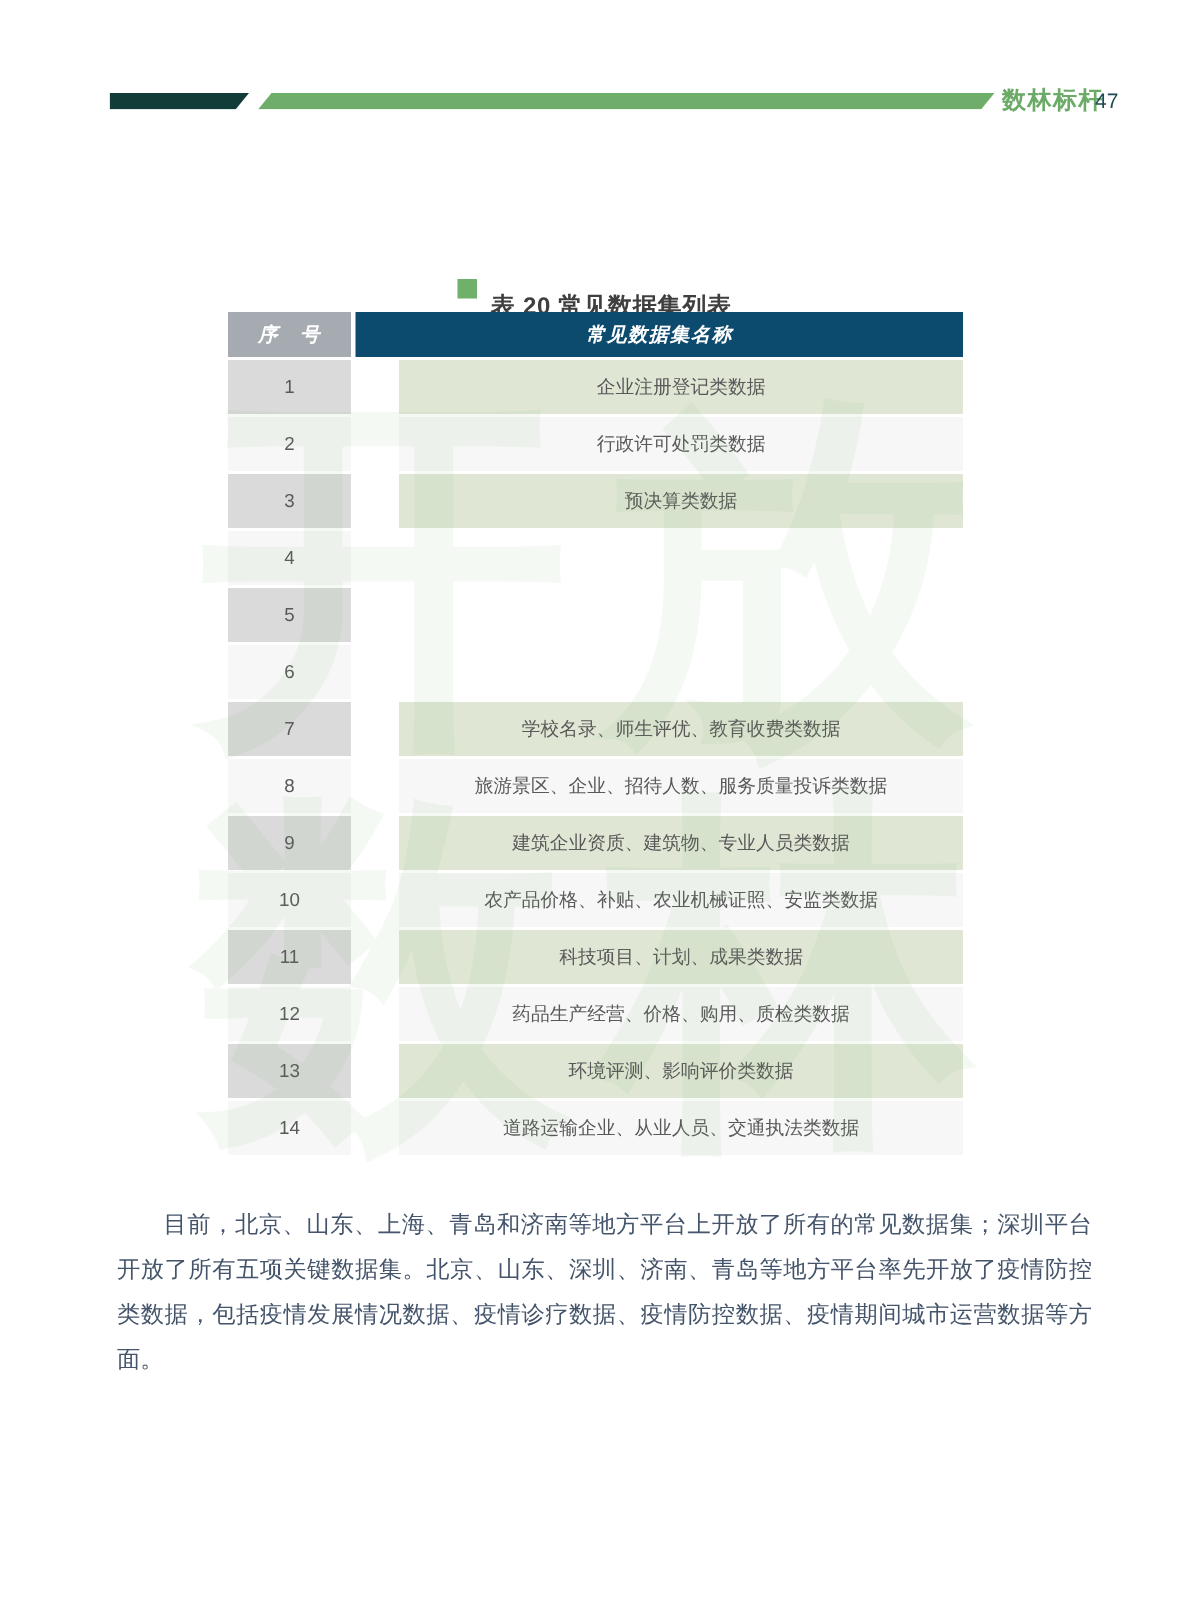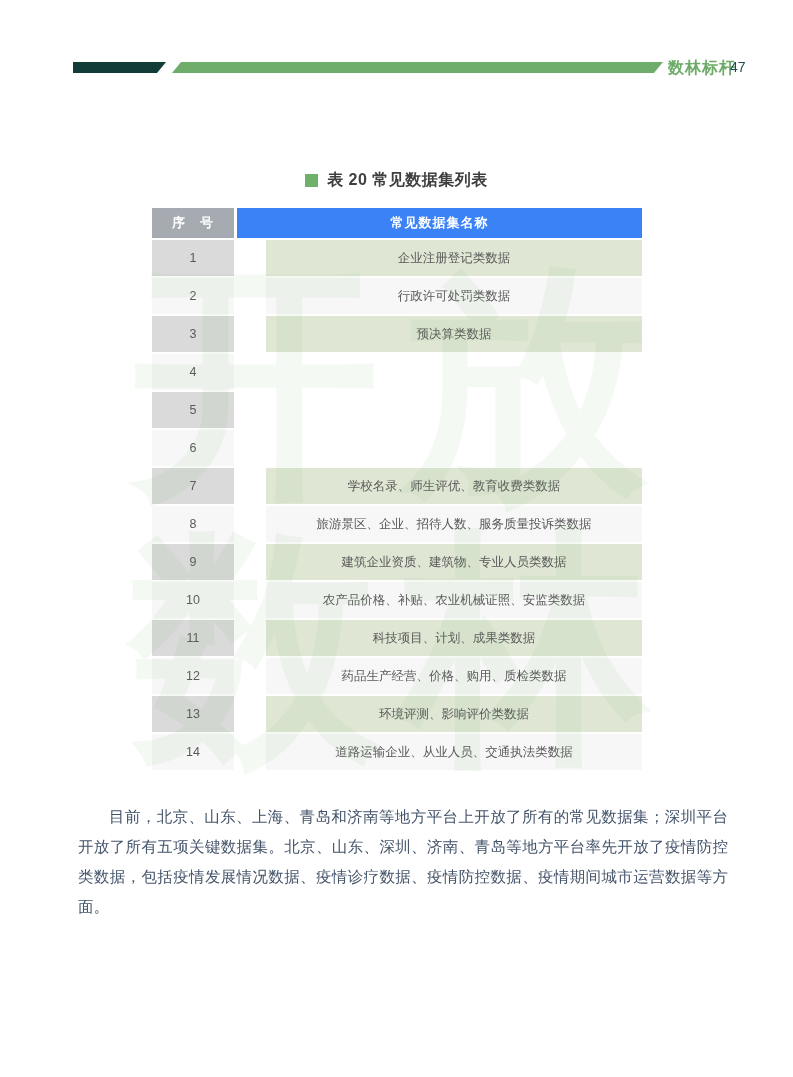--- a/index.html
+++ b/index.html
@@ -30,31 +30,31 @@
     position:absolute; left:730px; top:59px;
     font-size:14px; font-weight:normal; color:#1b4a50; line-height:17px;
   }
 
   
   .tbl-title {
     position:absolute; left:0; top:170px; width:100%;
     display:flex; align-items:center; justify-content:center; gap:9px;
   }
   .tbl-title .sq { width:13px; height:13px; background:#6fb06a; display:inline-block; }
-  .tbl-title .txt { font-size:16px; font-weight:bold; color:#3f3f3f; letter-spacing:0.5px; }
+  .tbl-title .txt { font-size:16px; font-weight:bold; color:#3f3f3f; letter-spacing:0.5px;margin-top:24px; }
 
   
   .datatable { position:absolute; left:152px; top:208px; width:490px; z-index:1; }
   .thead { display:flex; gap:3px; height:30px; margin-bottom:2px; }
   .th {
     display:flex; align-items:center; justify-content:center;
-    font-size:13px; font-weight:bold; color:#ffffff; letter-spacing:1px;
+    font-size:13px; font-weight:bold; color:#ffffff; letter-spacing:1px;font-style:italic;
   }
   .th.num  { width:82px; background:#a5abb0; }
-  .th.name { flex:1; background:#3b82f6; }
+  .th.name { flex:1; background:#0c4a6e; }
   .trow { display:flex; gap:3px; height:36px; margin-bottom:2px; }
   .td {
     display:flex; align-items:center; justify-content:center;
     font-size:12.5px; color:#595959;
   }
   .td.num  { width:82px; }
   .td.name { flex:1;margin-left:29px; }
   .trow:nth-child(odd)  .td.num  { background:#dadada; }
   .trow:nth-child(odd)  .td.name { background:#dfe7d4; }
   .trow:nth-child(even) .td.num  { background:#f7f7f7; }

